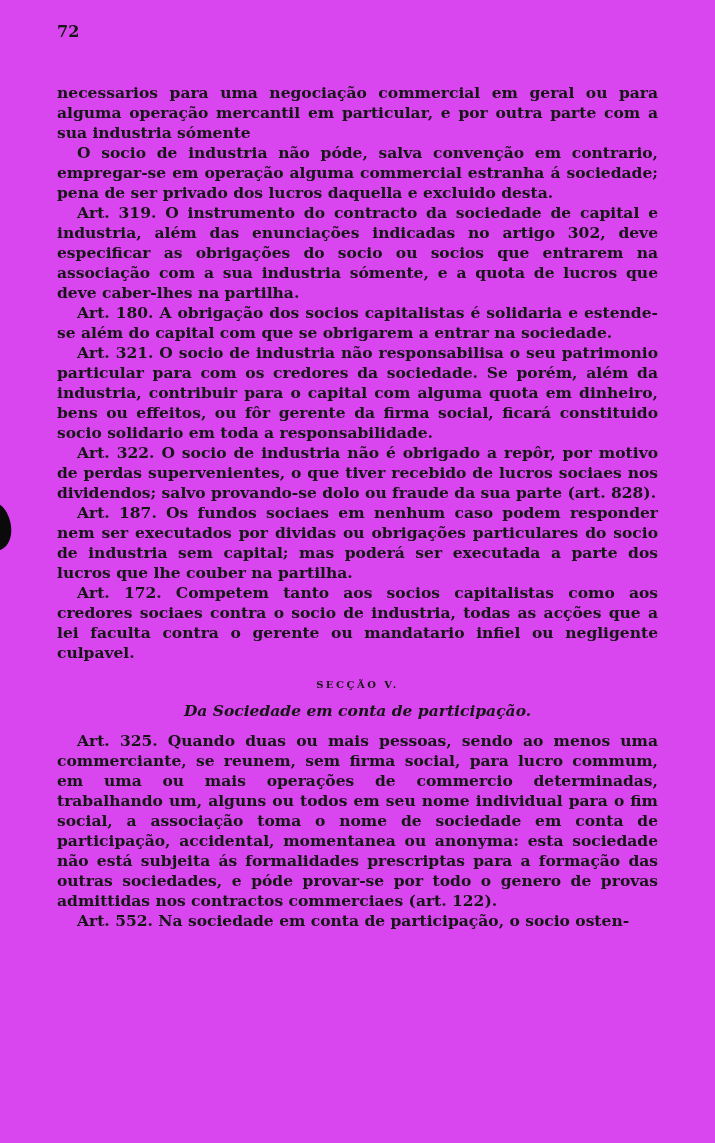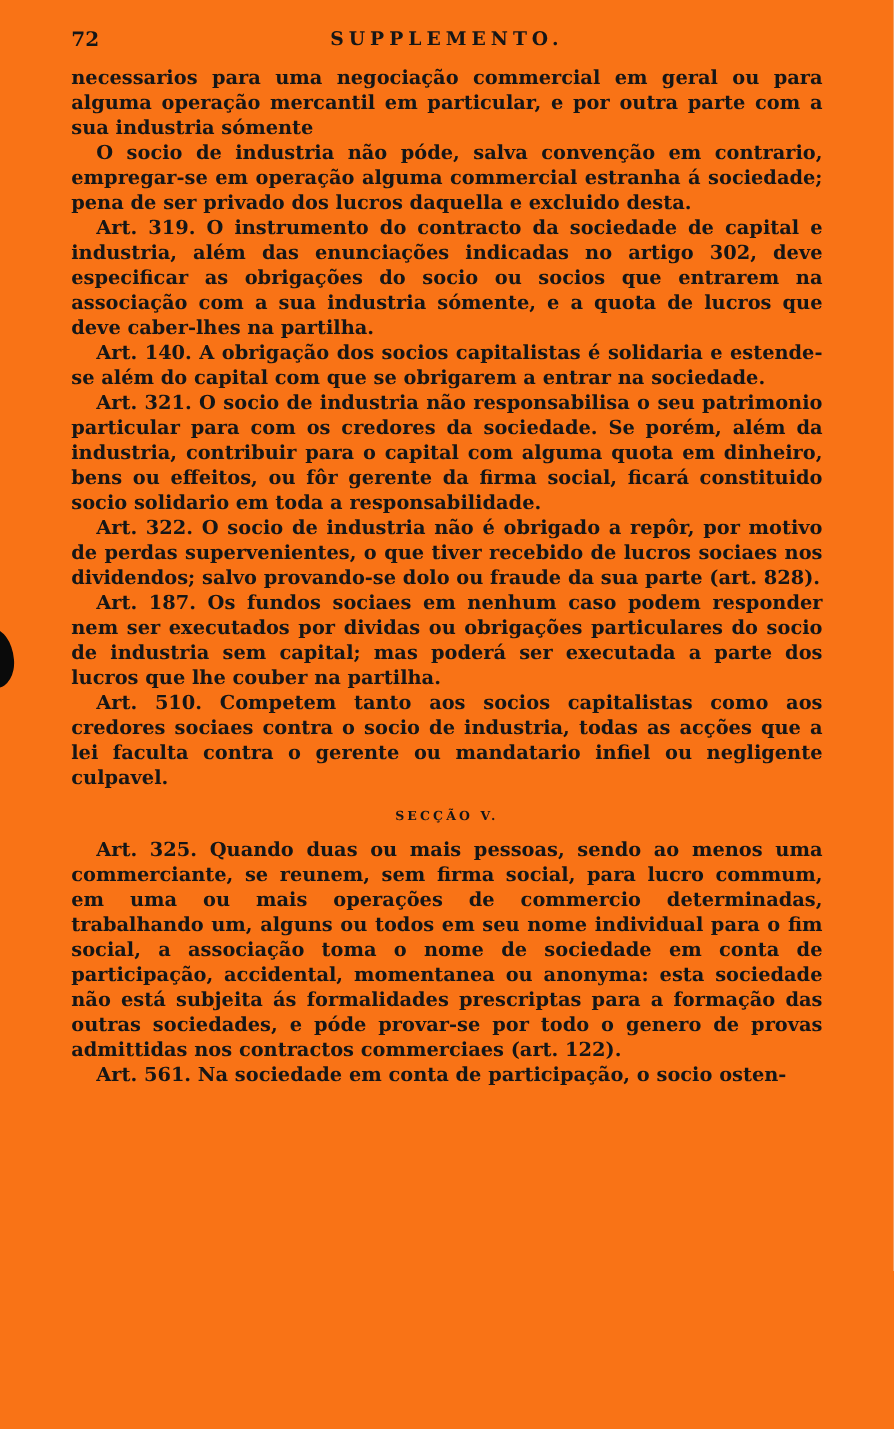--- a/index.html
+++ b/index.html
@@ -5,21 +5,21 @@
   html, body {
     margin: 0;
     padding: 0;
     background: #e8e6e0;
   }
   .page {
     position: relative;
     width: 715px;
     height: 1143px;
     margin: 0 auto;
-    background: #f97316;
+    background: #d946ef;
     overflow: hidden;
     font-family: "DejaVu Serif", serif;
     color: #161616;
   }
   .header {
     position: absolute;
     top: 22px;
     left: 57px;
     right: 57px;
     height: 22px;
@@ -47,20 +47,21 @@
     line-height: 20px;
     font-weight: bold;
     text-align: justify;
   }
   .para {
     margin: 0;
     text-indent: 20px;
   }
   .para.no-indent {
     text-indent: 0;
+    margin-top: 31px;
   }
   .section-heading {
     text-align: center;
     font-size: 10px;
     letter-spacing: 2.5px;
     font-weight: bold;
     margin: 12px 0 6px 0;
     text-indent: 0;
   }
   .section-subtitle {
@@ -82,34 +83,34 @@
     transform: rotate(-5deg);
   }
 </style>
 </head>
 <body>
 
 <div class="page">
 
   <div class="header">
     <span class="page-num">72</span>
-    <span class="running-title">SUPPLEMENTO.</span>
   </div>
 
   <div class="body-text">
     <p class="para no-indent">necessarios para uma negociação commercial em geral ou para alguma operação mercantil em particular, e por outra parte com a sua industria sómente</p>
     <p class="para">O socio de industria não póde, salva convenção em contrario, empregar-se em operação alguma commercial estranha á sociedade; pena de ser privado dos lucros daquella e excluido desta.</p>
     <p class="para">Art. 319. O instrumento do contracto da sociedade de capital e industria, além das enunciações indicadas no artigo 302, deve especificar as obrigações do socio ou socios que entrarem na associação com a sua industria sómente, e a quota de lucros que deve caber-lhes na partilha.</p>
-    <p class="para">Art. 140. A obrigação dos socios capitalistas é solidaria e estende-se além do capital com que se obrigarem a entrar na sociedade.</p>
+    <p class="para">Art. 180. A obrigação dos socios capitalistas é solidaria e estende-se além do capital com que se obrigarem a entrar na sociedade.</p>
     <p class="para">Art. 321. O socio de industria não responsabilisa o seu patrimonio particular para com os credores da sociedade. Se porém, além da industria, contribuir para o capital com alguma quota em dinheiro, bens ou effeitos, ou fôr gerente da firma social, ficará constituido socio solidario em toda a responsabilidade.</p>
     <p class="para">Art. 322. O socio de industria não é obrigado a repôr, por motivo de perdas supervenientes, o que tiver recebido de lucros sociaes nos dividendos; salvo provando-se dolo ou fraude da sua parte (art. 828).</p>
     <p class="para">Art. 187. Os fundos sociaes em nenhum caso podem responder nem ser executados por dividas ou obrigações particulares do socio de industria sem capital; mas poderá ser executada a parte dos lucros que lhe couber na partilha.</p>
-    <p class="para">Art. 510. Competem tanto aos socios capitalistas como aos credores sociaes contra o socio de industria, todas as acções que a lei faculta contra o gerente ou mandatario infiel ou negligente culpavel.</p>
+    <p class="para">Art. 172. Competem tanto aos socios capitalistas como aos credores sociaes contra o socio de industria, todas as acções que a lei faculta contra o gerente ou mandatario infiel ou negligente culpavel.</p>
 
     <div class="section-heading">SECÇÃO V.</div>
+    <div class="section-subtitle">Da Sociedade em conta de participação.</div>
 
     <p class="para">Art. 325. Quando duas ou mais pessoas, sendo ao menos uma commerciante, se reunem, sem firma social, para lucro commum, em uma ou mais operações de commercio determinadas, trabalhando um, alguns ou todos em seu nome individual para o fim social, a associação toma o nome de sociedade em conta de participação, accidental, momentanea ou anonyma: esta sociedade não está subjeita ás formalidades prescriptas para a formação das outras sociedades, e póde provar-se por todo o genero de provas admittidas nos contractos commerciaes (art. 122).</p>
-    <p class="para">Art. 561. Na sociedade em conta de participação, o socio osten-</p>
+    <p class="para">Art. 552. Na sociedade em conta de participação, o socio osten-</p>
   </div>
 
   <div class="ink-blot"></div>
 
 </div>
 
 </body></html>

